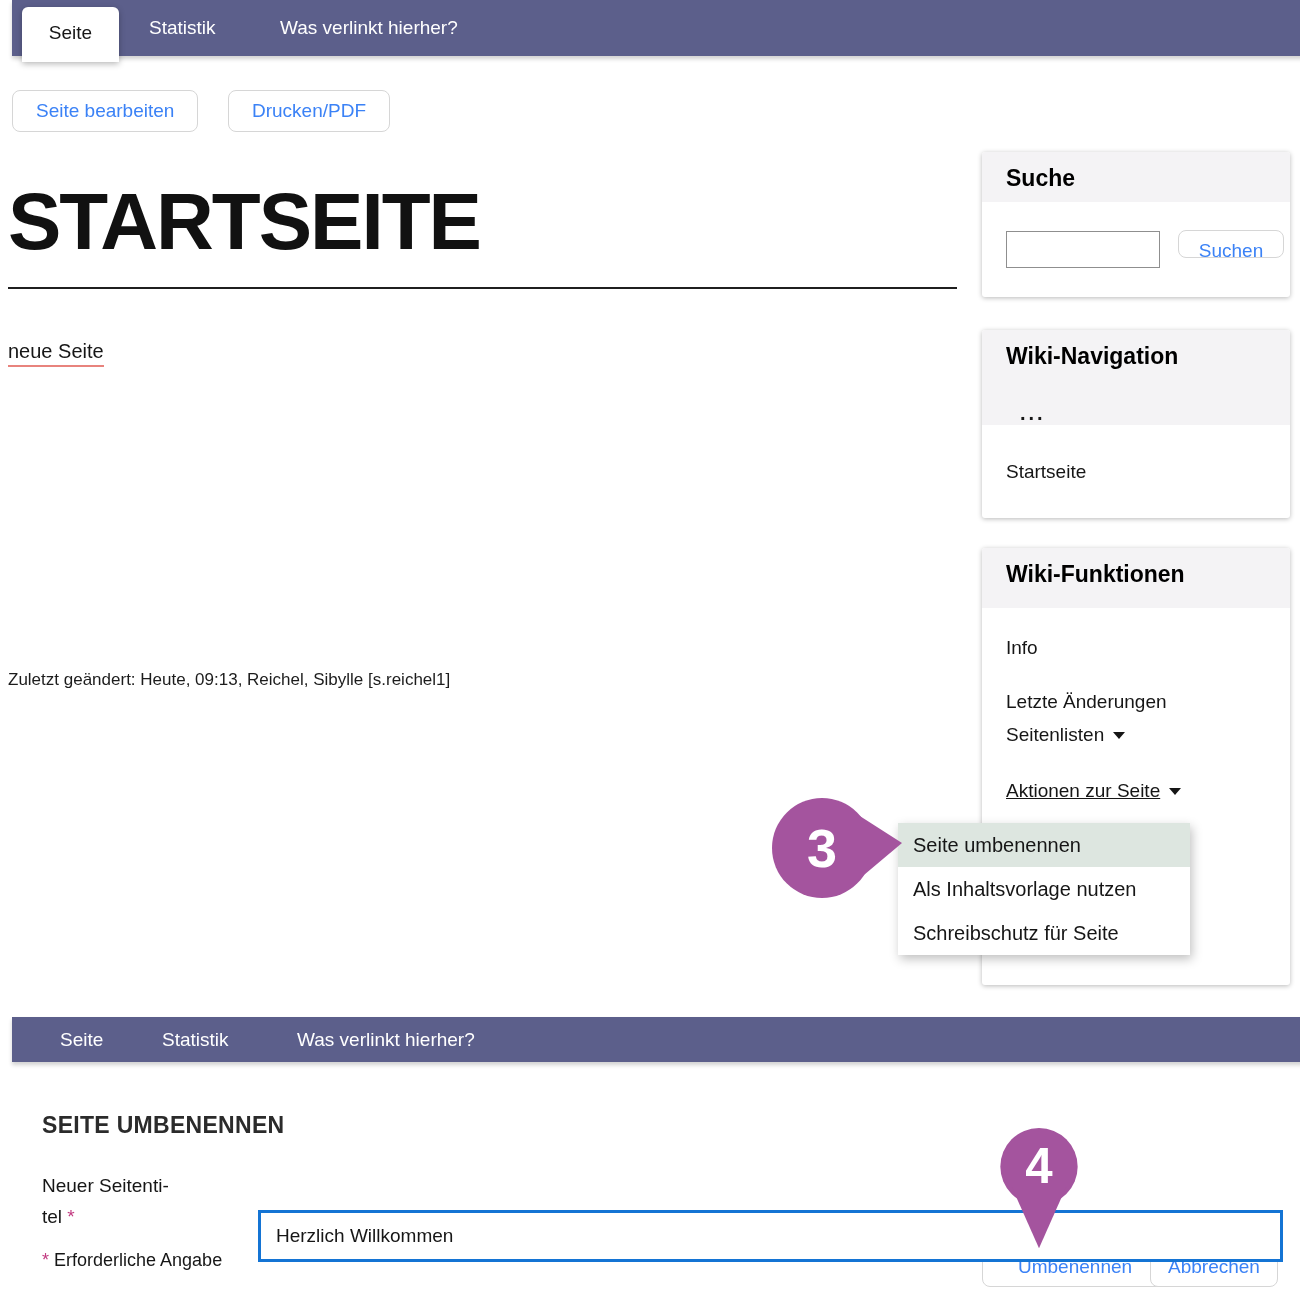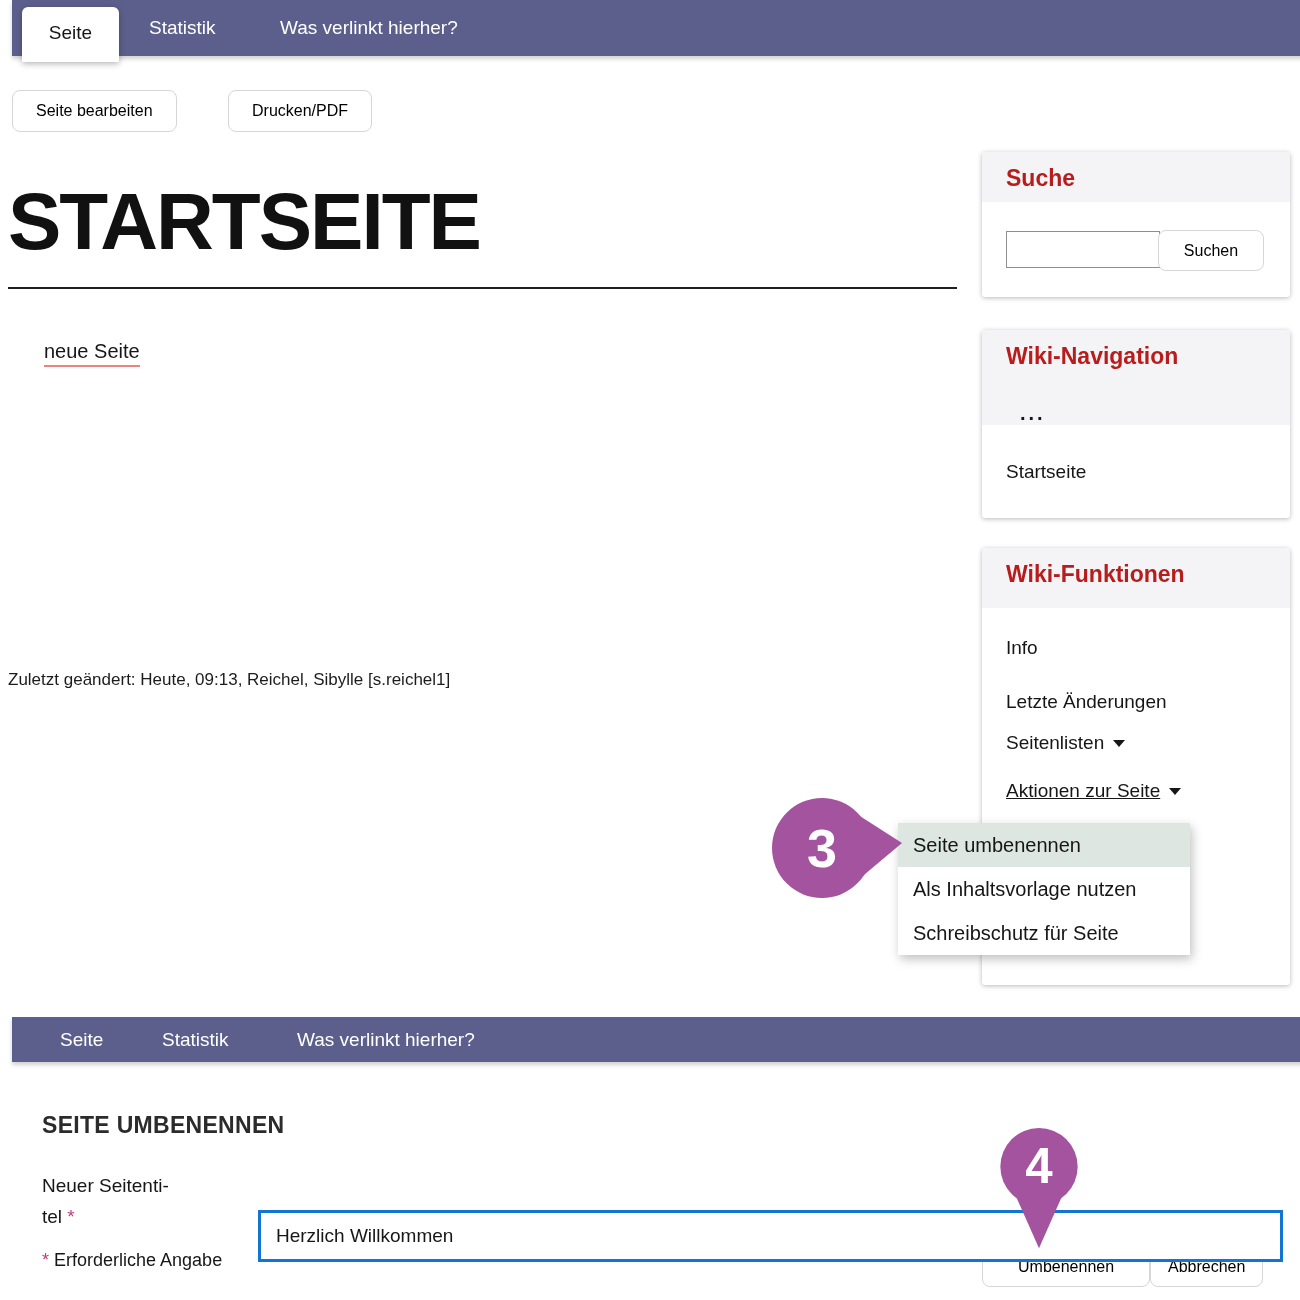--- a/index.html
+++ b/index.html
@@ -8,41 +8,41 @@
 
   
   .tabbar{position:absolute;left:12px;width:1300px;background:#5c5f8b;box-shadow:0 3px 4px rgba(0,0,0,.18);}
   .tabbar-top{top:0;height:56px;}
   .tab{position:absolute;top:0;height:56px;line-height:56px;color:#fff;font-size:19px;cursor:pointer;white-space:nowrap;}
   .tab-active{position:absolute;left:10px;top:7px;width:97px;height:55px;background:#fff;border-radius:6px 6px 0 0;
               box-shadow:0 2px 6px rgba(0,0,0,.28);color:#161616;text-align:center;line-height:52px;font-size:19px;z-index:2;cursor:pointer;}
 
   
   .btn{position:absolute;box-sizing:border-box;background:#fff;border:1px solid #d6d6d6;border-radius:8px;
-       font-size:16px;color:#000000;text-align:center;cursor:pointer;font-family:"Liberation Sans",sans-serif;}
+       font-size:19px;color:#3b82f6;text-align:center;cursor:pointer;font-family:"Liberation Sans",sans-serif;}
 
   
   .page-title{position:absolute;left:8px;top:182px;font-size:80px;font-weight:800;letter-spacing:-2px;line-height:1;color:#111;}
   .title-rule{position:absolute;left:8px;top:287px;width:949px;border-top:2px solid #1f1f1f;}
-  .missing-link{position:absolute;left:8px;top:340px;font-size:20px;color:#161616;border-bottom:2px solid #e8837d;padding-bottom:2px;cursor:pointer;margin-left:36px;}
+  .missing-link{position:absolute;left:8px;top:340px;font-size:20px;color:#161616;border-bottom:2px solid #e8837d;padding-bottom:2px;cursor:pointer;}
   .last-mod{position:absolute;left:8px;top:670px;font-size:17px;color:#1c1c1c;}
 
   
   .panel{position:absolute;left:982px;width:308px;background:#fff;border-radius:3px;box-shadow:0 1px 5px rgba(0,0,0,.28);box-sizing:border-box;}
   .panel-header{background:#f4f3f5;border-radius:3px 3px 0 0;}
-  .panel-title{font-size:23px;font-weight:700;color:#b91c1c;padding:13px 0 0 24px;}
+  .panel-title{font-size:23px;font-weight:700;color:#000000;padding:13px 0 0 24px;}
   .side-link{position:absolute;left:24px;font-size:19px;color:#161616;cursor:pointer;white-space:nowrap;}
   .caret{display:inline-block;width:0;height:0;border-left:6px solid transparent;border-right:6px solid transparent;
          border-top:7px solid #161616;margin-left:9px;vertical-align:2px;}
   .ellipsis{position:absolute;left:38px;top:72px;font-size:20px;font-weight:900;letter-spacing:3px;color:#161616;cursor:pointer;}
   .underlined{text-decoration:underline;}
 
   .search-input{position:absolute;left:24px;top:79px;width:154px;height:37px;box-sizing:border-box;border:1px solid #8f8f8f;
                 border-radius:0;font-size:18px;padding:0 8px;font-family:"Liberation Sans",sans-serif;}
-  .search-btn{left:176px;top:78px;width:106px;height:41px;line-height:39px;}
+  .search-btn{left:196px;top:78px;width:106px;height:28px;line-height:39px;}
 
   
   .menu{position:absolute;left:898px;top:823px;width:292px;background:#fff;box-shadow:2px 4px 10px rgba(0,0,0,.25);z-index:5;}
   .menu-item{height:44px;line-height:44px;padding-left:15px;font-size:20px;color:#161616;cursor:pointer;white-space:nowrap;}
   .menu-item.hl{background:#dde6e0;}
 
   
   .balloon{position:absolute;z-index:6;pointer-events:none;}
   .balloon text{font-family:"Liberation Sans",sans-serif;font-weight:700;}
 
@@ -94,21 +94,21 @@
     </div>
     <a class="side-link" style="top:131px;">Startseite</a>
   </div>
 
   <div class="panel" style="top:548px;height:437px;">
     <div class="panel-header" style="height:60px;">
       <div class="panel-title">Wiki-Funktionen</div>
     </div>
     <a class="side-link" style="top:89px;">Info</a>
     <a class="side-link" style="top:135px;margin-top:8px;">Letzte Änderungen</a>
-    <a class="side-link" style="top:184px;text-align:right;"><span>Seitenlisten</span><span class="caret"></span></a>
+    <a class="side-link" style="top:176px;text-align:right;"><span>Seitenlisten</span><span class="caret"></span></a>
     <a class="side-link" style="top:232px;"><span class="underlined">Aktionen zur Seite</span><span class="caret"></span></a>
   </div>
 
   <div class="menu">
     <div class="menu-item hl">Seite umbenennen</div>
     <div class="menu-item">Als Inhaltsvorlage nutzen</div>
     <div class="menu-item">Schreibschutz für Seite</div>
   </div>
 
   <svg class="balloon" style="left:772px;top:798px;" width="130" height="100" viewBox="0 0 130 100">

